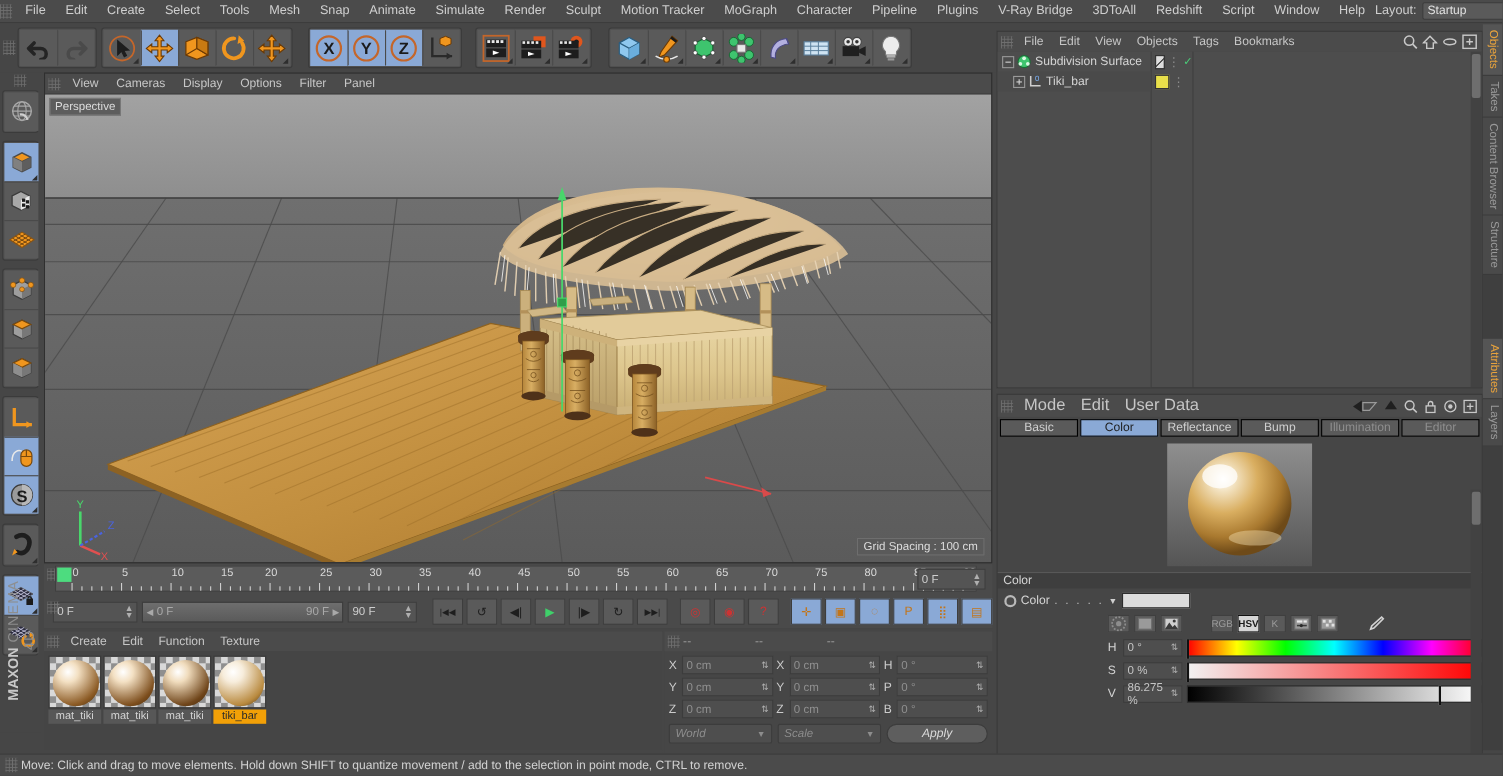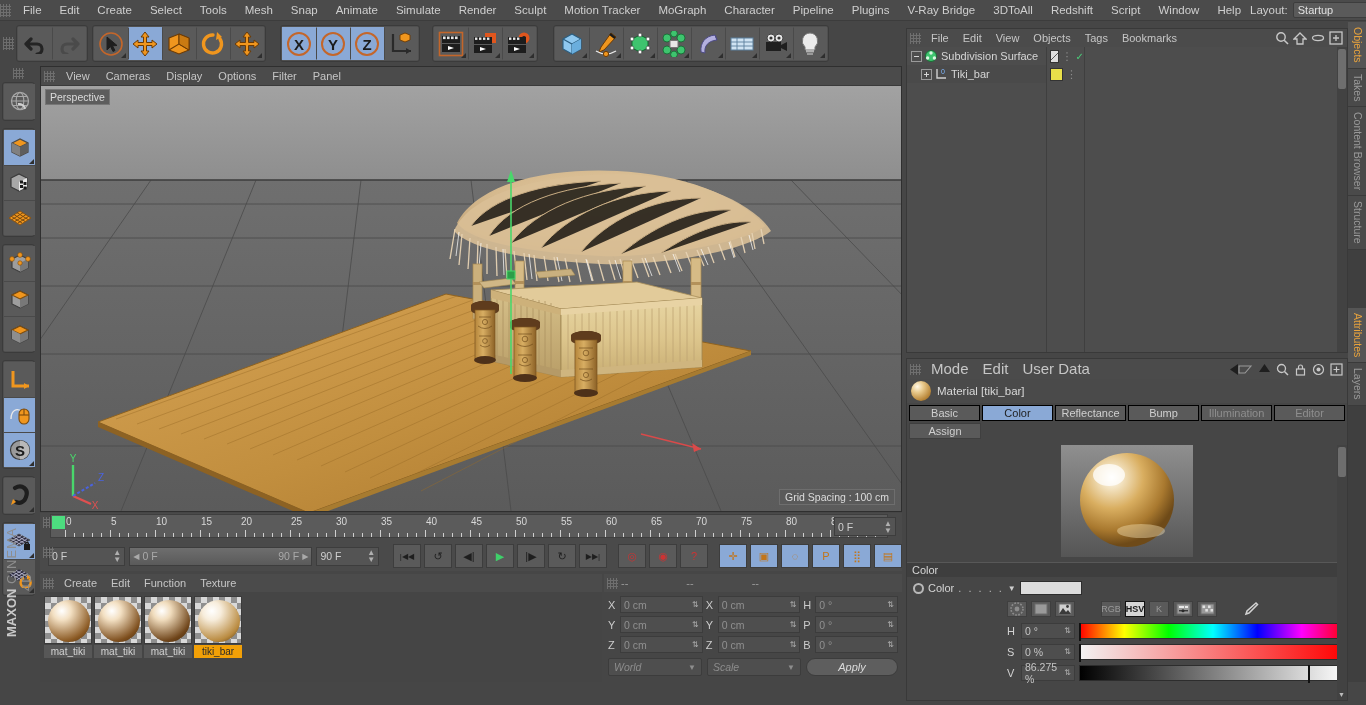--- a/index.html
+++ b/index.html
@@ -1254,36 +1254,29 @@
             <circle cx="6.5" cy="6.5" r="5" fill="none" stroke="#c8c8c8" stroke-width="1.2"></circle>
             <circle cx="6.5" cy="6.5" r="2" fill="#c8c8c8"></circle>
           </svg>
         <svg width="13" height="13" viewBox="0 0 13 13">
             <rect x="1" y="1" width="11" height="11" fill="none" stroke="#c8c8c8" stroke-width="1.2"></rect>
             <path d="M6.5 3.5 V9.5 M3.5 6.5 H9.5" stroke="#c8c8c8" stroke-width="1.2"></path>
           </svg>
       </div>
     </div>
 
-    <div class="attitle">
-      <div class="attball" style="background:radial-gradient(circle at 32% 28%, #fff8e8 0%, #e8c98c 30%, #b9873a 70%, #7a5520 100%);"></div>
-      <span style="font-size:11.5px;color:#d8d8d8;">Material [tiki_bar]</span>
-    </div>
 
     <div class="attabs" id="att-tabs">
         <div class="atab">Basic</div>
         <div class="atab on">Color</div>
         <div class="atab">Reflectance</div>
         <div class="atab">Bump</div>
         <div class="atab dim">Illumination</div>
         <div class="atab dim">Editor</div>
       </div>
-    <div class="assignrow">
-      <div class="assignbtn">Assign</div>
-    </div>
 
     <div class="preview">
       <svg width="132" height="112" viewBox="0 0 132 112">
         <defs>
           <linearGradient id="pvbg" x1="0" y1="0" x2="0" y2="1">
             <stop offset="0%" stop-color="#8f8f8f"></stop>
               <stop offset="100%" stop-color="#555"></stop>
           </linearGradient>
           <radialGradient id="pvball" cx="34%" cy="26%" r="72%">
             <stop offset="0%" stop-color="#ffffff"></stop>
@@ -1405,14 +1398,18 @@
 
   <div class="rtabs" id="right-tabs">
       <div class="rtab on">Objects</div>
       <div class="rtab">Takes</div>
       <div class="rtab">Content Browser</div>
       <div class="rtab">Structure</div>
       <div class="rtab on" style="margin-top: 58px;">Attributes</div>
       <div class="rtab">Layers</div>
     </div>
 
+  <div class="status">
+    <div class="grip" style="margin-left:5px;"></div>
+    <span class="txt">Move: Click and drag to move elements. Hold down SHIFT to quantize movement / add to the selection in point mode, CTRL to remove.</span>
+  </div>
 
 </div>
 
 </body></html>

